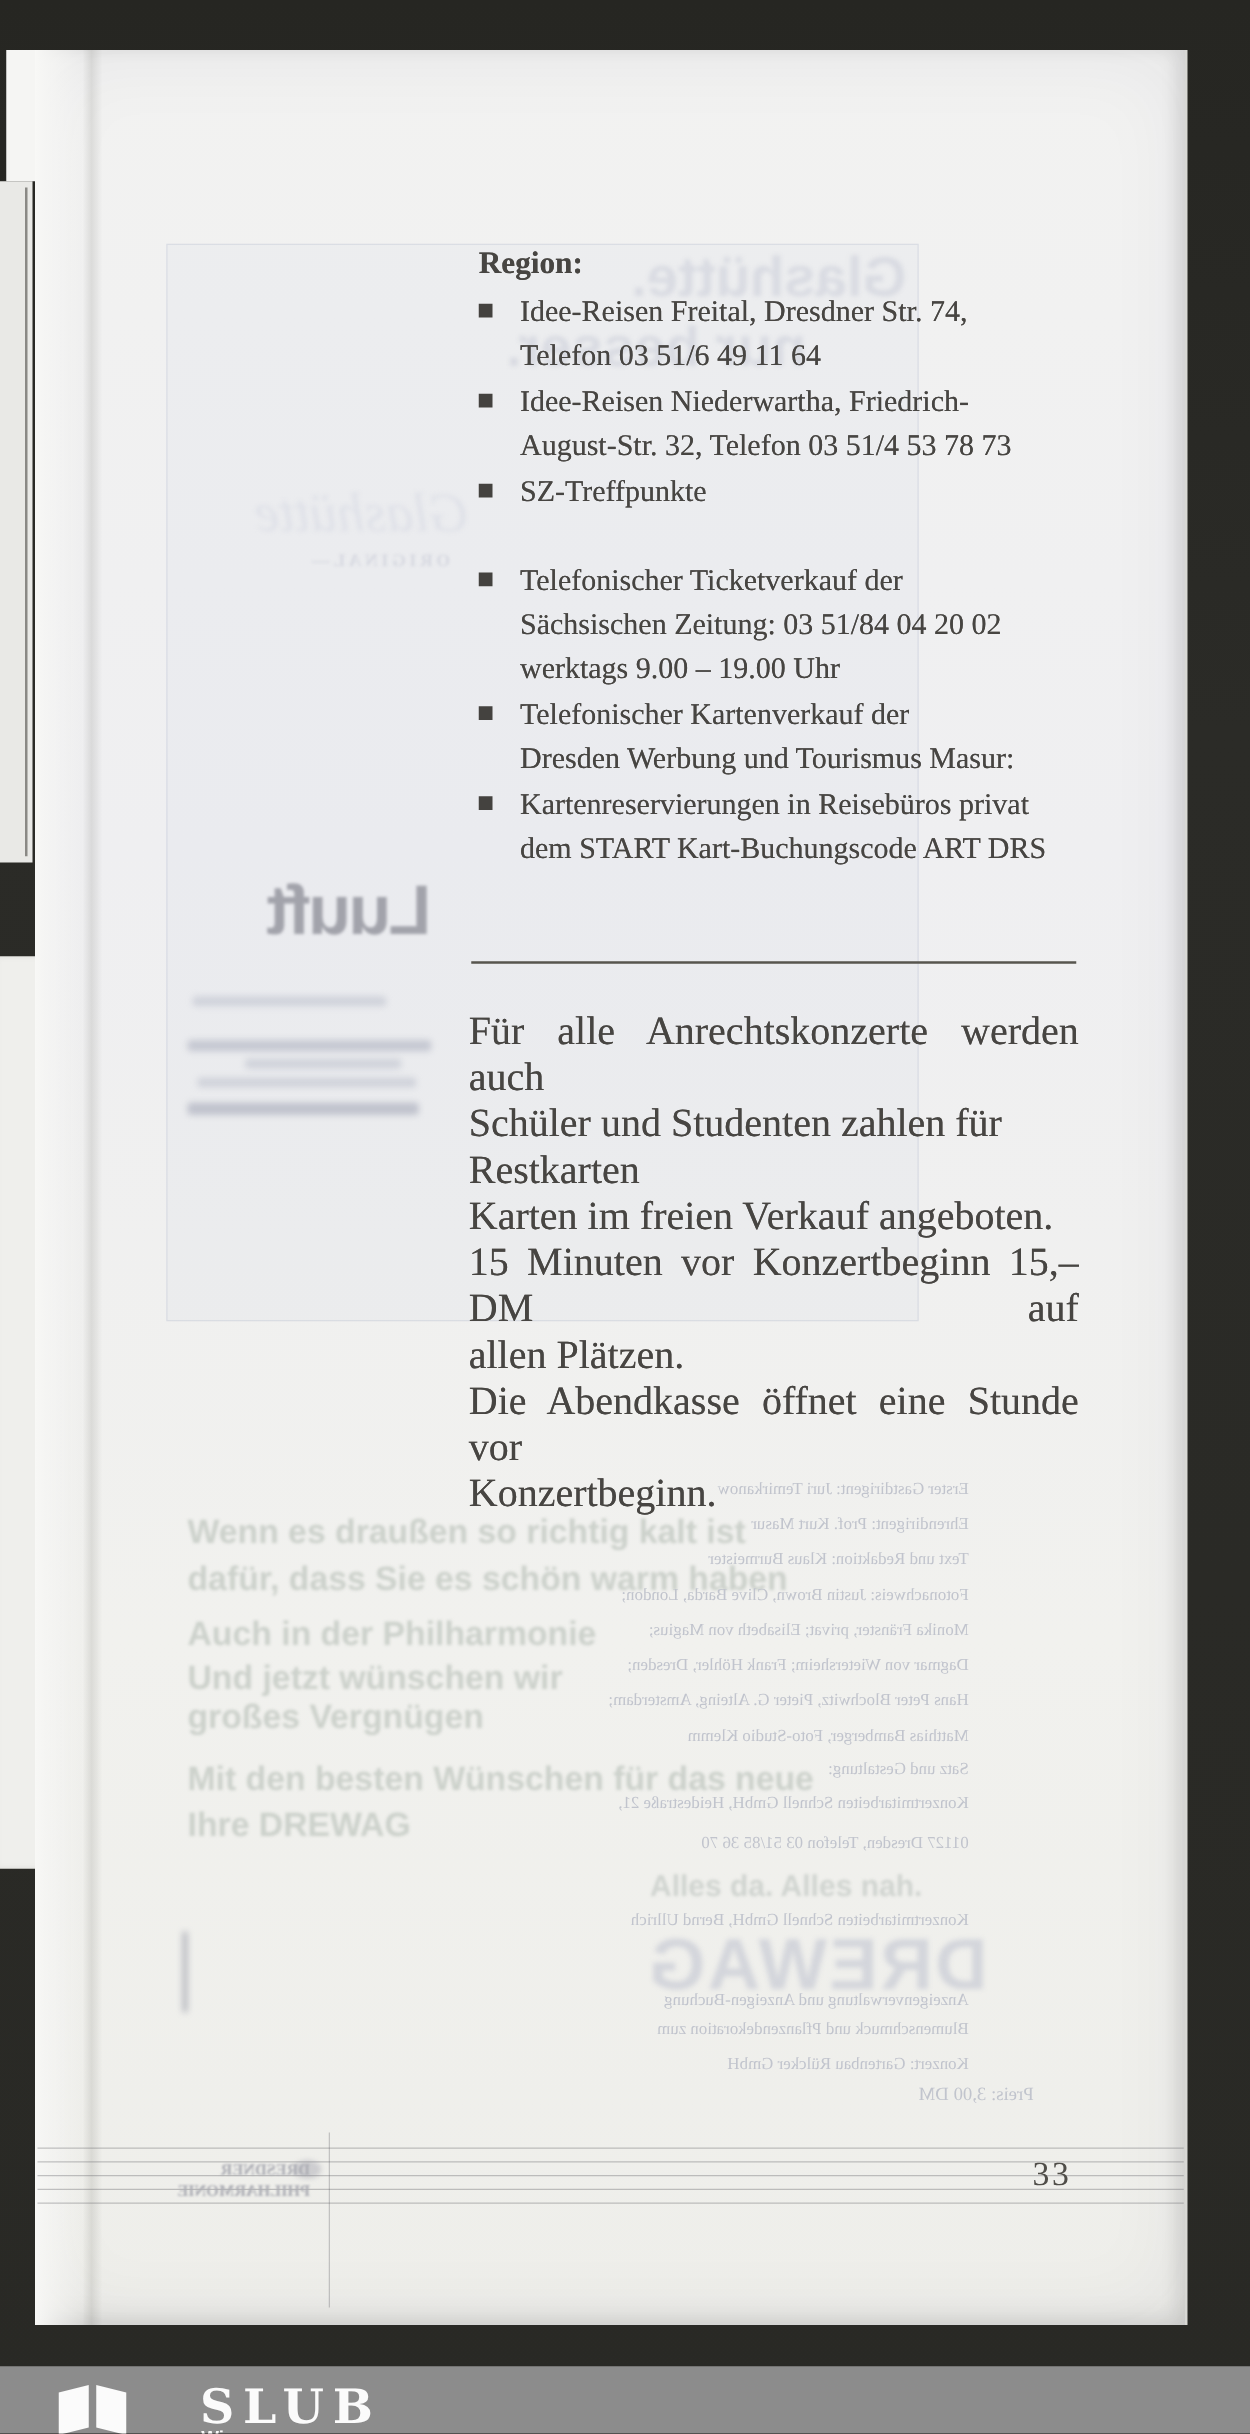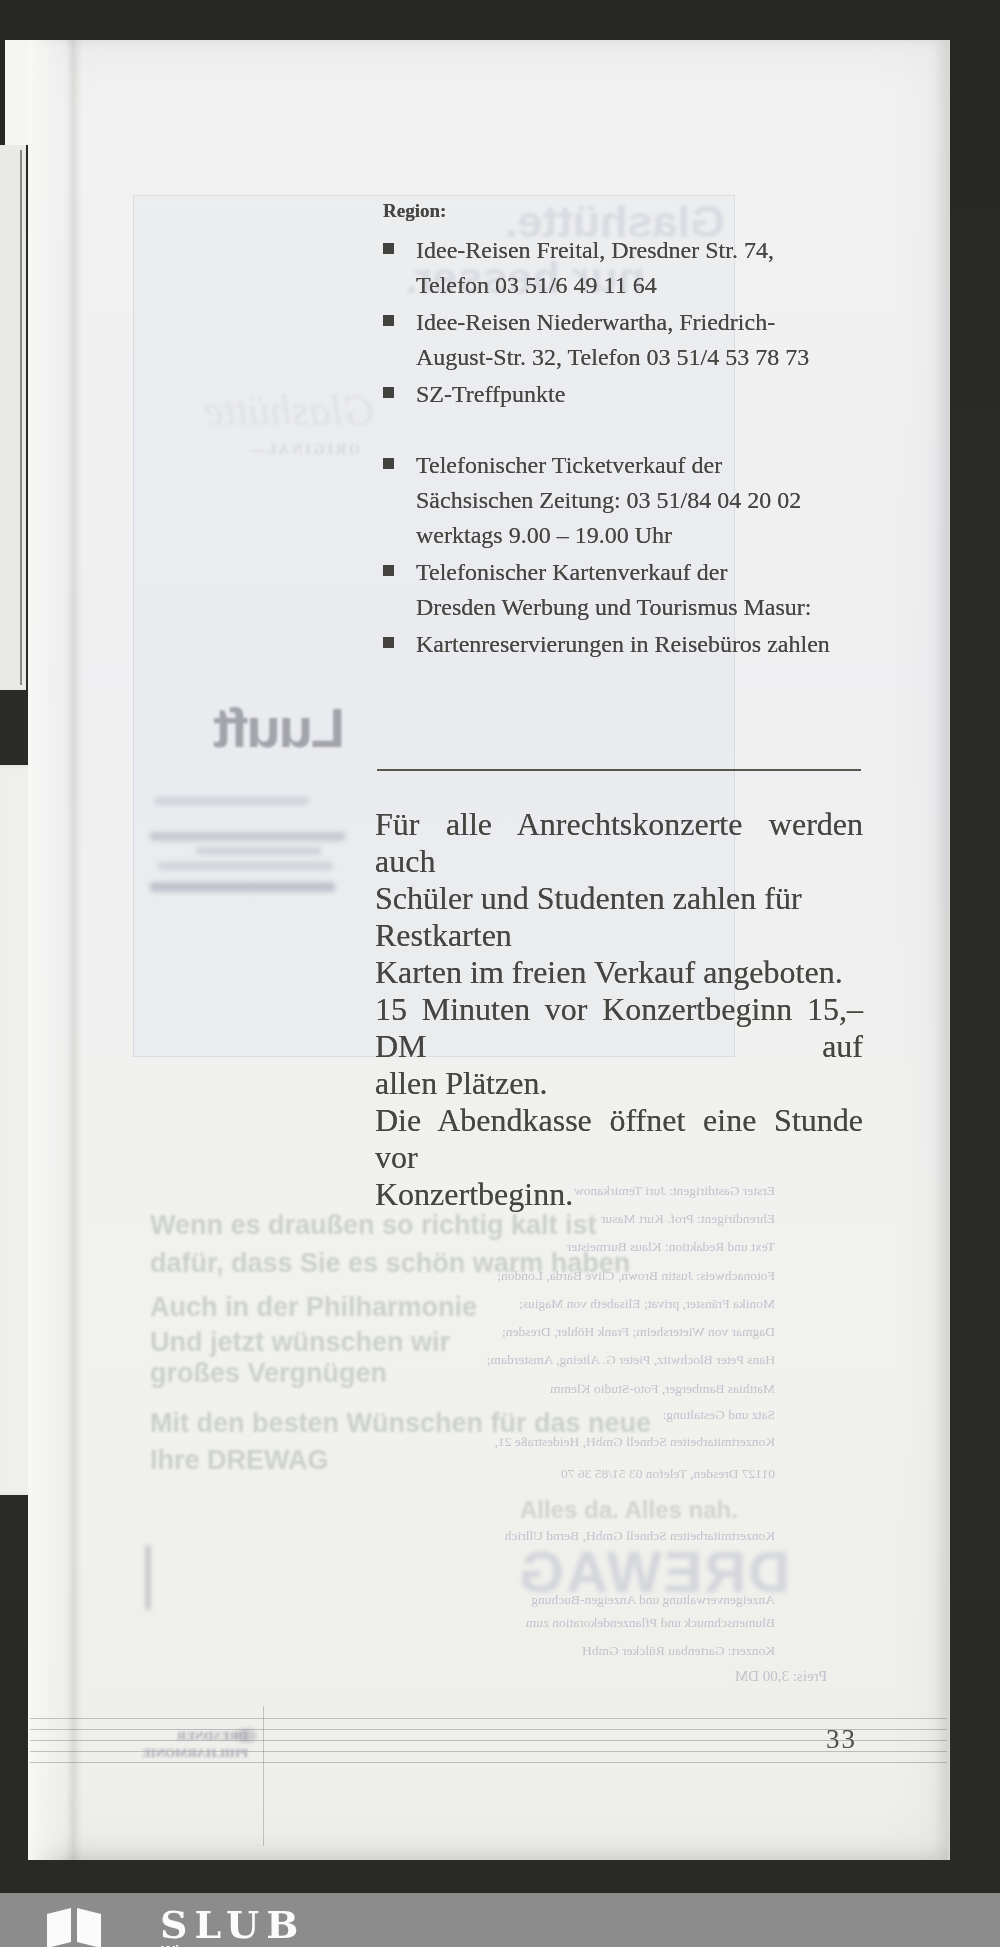--- a/index.html
+++ b/index.html
@@ -16,21 +16,21 @@
   .crease{position:absolute;left:38px;top:0;width:16px;height:100%;
     background:linear-gradient(90deg,rgba(70,70,60,0), rgba(70,70,60,.12) 45%, rgba(70,70,60,0));}
   .edge-strip{position:absolute;background:#f0f0ed;}
   .e1{left:5px;top:40px;width:23px;height:105px;background:#f5f5f3;}
   .e2{left:0;top:145px;width:26px;height:545px;background:#e9e9e6;}
   .e2 .hairline{position:absolute;left:20px;top:5px;width:2px;height:535px;background:rgba(60,58,52,.55);}
   .e3{left:0;top:765px;width:46px;height:730px;background:#efefec;box-shadow:inset -3px 0 5px rgba(0,0,0,.08);}
   
   .tickets{position:absolute;left:355px;top:153px;width:486px;color:#474542;
     font-size:24px;line-height:35px;text-shadow:0 0 .5px rgba(70,68,64,.8);}
-  .t-head{font-weight:bold;font-size:19px;margin-bottom:5px;}
+  .t-head{font-weight:bold;font-size:25px;margin-bottom:5px;}
   .t-item{position:relative;padding-left:33px;margin-bottom:2px;}
   .t-item.gap-item{margin-top:36px;}
   .sq{position:absolute;left:0;top:10px;width:11px;height:11px;background:#44423f;}
   .rule{position:absolute;left:349px;top:729px;width:484px;height:2px;background:#57554e;}
   .info{position:absolute;left:347px;top:766px;width:488px;color:#474542;
     font-size:32px;line-height:37px;text-shadow:0 0 .5px rgba(70,68,64,.8);}
   .jst{text-align:justify;text-align-last:justify;}
   
   .gm,.gr{position:absolute;pointer-events:none;white-space:nowrap;}
   .gm{transform:scaleX(-1);text-align:left;font-family:"Liberation Serif",serif;
@@ -131,21 +131,22 @@
         <div>Sächsischen Zeitung: 03 51/84 04 20 02</div>
         <div>werktags 9.00 – 19.00 Uhr</div>
       </div>
       <div class="t-item">
         <span class="sq"></span>
         <div>Telefonischer Kartenverkauf der</div>
         <div>Dresden Werbung und Tourismus Masur:</div>
       </div>
       <div class="t-item">
         <span class="sq"></span>
-        <div>Kartenreservierungen in Reisebüros zahlen</div>
+        <div>Kartenreservierungen in Reisebüros privat</div>
+        <div>dem START Kart-Buchungscode ART DRS</div>
       </div>
     </div>
 
     <div class="rule"></div>
 
     <div class="info">
       <div class="jst">Für alle Anrechtskonzerte werden auch</div>
       <div>Schüler und Studenten zahlen für Restkarten</div>
       <div>Karten im freien Verkauf angeboten.</div>
       <div class="jst">15 Minuten vor Konzertbeginn 15,–DM auf</div>

